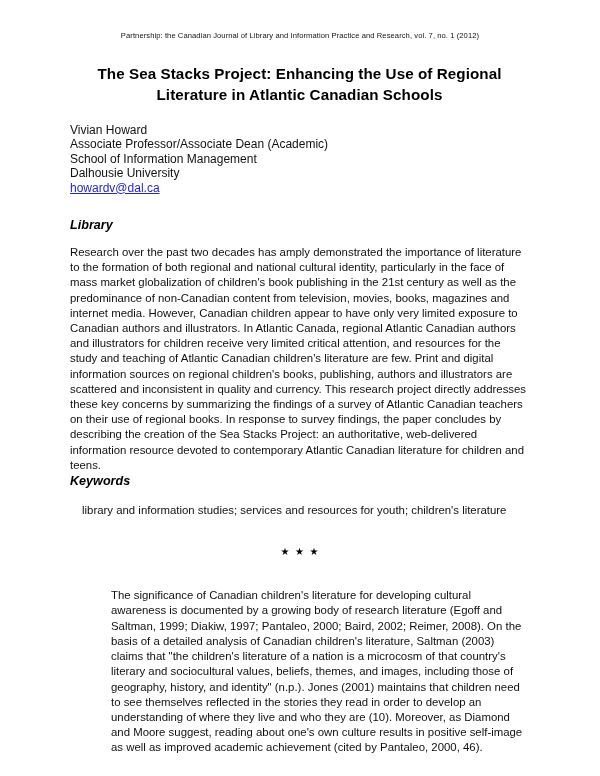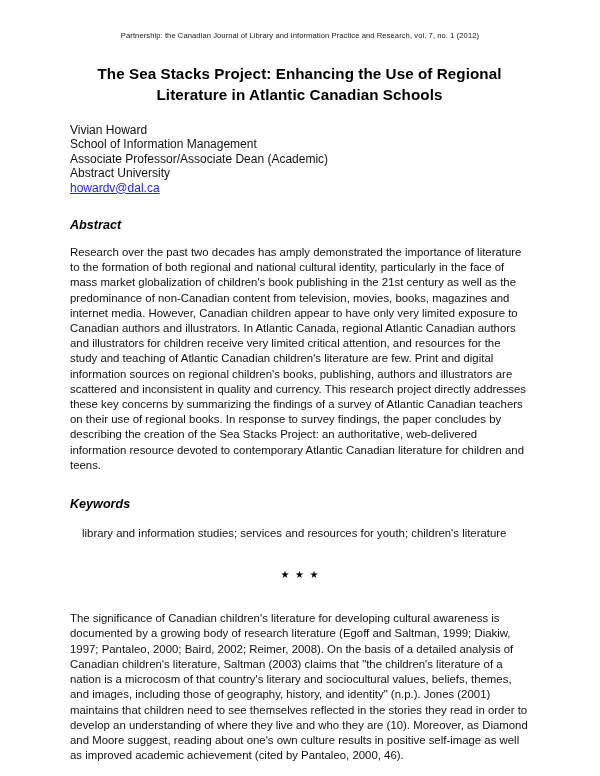--- a/index.html
+++ b/index.html
@@ -74,21 +74,21 @@
   .section-heading {
     font-size: 12.6px;
     font-weight: bold;
     font-style: italic;
     line-height: 16px;
     margin: 0;
     color: #000000;
   }
 
   .heading-abstract { margin-top: 22px; }
-  .heading-keywords { margin-top: 23px; }
+  .heading-keywords { }
 
   .body-text {
     font-size: 11.4px;
     line-height: 15.2px;
     text-align: left;
     color: #101010;
     margin: 0;
   }
 
   .abstract-body { margin-top: 12px; }
@@ -97,44 +97,44 @@
   .star-divider {
     margin-top: 27px;
     text-align: center;
     font-size: 10px;
     line-height: 14px;
     letter-spacing: 0.55em;
     color: #000000;
     text-indent: 0.55em;
   }
 
-  .closing-body { margin-top: 29px; }
+  .closing-body { margin-top: 29px; margin-left: 41px; }
 </style>
 </head>
 <body>
 
 <div class="page">
 
   <div class="running-head">Partnership: the Canadian Journal of Library and Information Practice and Research, vol. 7, no. 1 (2012)</div>
 
   <div class="column">
 
     <h1 class="doc-title">The Sea Stacks Project: Enhancing the Use of Regional Literature in Atlantic Canadian Schools</h1>
 
     <div class="author-block">
       <span class="author-line">Vivian Howard</span>
+      <span class="author-line">Associate Professor/Associate Dean (Academic)</span>
       <span class="author-line">School of Information Management</span>
-      <span class="author-line">Associate Professor/Associate Dean (Academic)</span>
-      <span class="author-line">Abstract University</span>
+      <span class="author-line">Dalhousie University</span>
       <span class="author-line">
         <a class="email-link" href="#">howardv@dal.ca</a>
       </span>
     </div>
 
-    <h2 class="section-heading heading-abstract">Abstract</h2>
+    <h2 class="section-heading heading-abstract">Library</h2>
 
     <p class="body-text abstract-body">Research over the past two decades has amply demonstrated the importance of literature to the formation of both regional and national cultural identity, particularly in the face of mass market globalization of children's book publishing in the 21st century as well as the predominance of non-Canadian content from television, movies, books, magazines and internet media.  However, Canadian children appear to have only very limited exposure to Canadian authors and illustrators.  In Atlantic Canada, regional Atlantic Canadian authors and illustrators for children receive very limited critical attention, and resources for the study and teaching of Atlantic Canadian children's literature are few.  Print and digital information sources on regional children's books, publishing, authors and illustrators are scattered and inconsistent in quality and currency.  This research project directly addresses these key concerns by summarizing the findings of a survey of Atlantic Canadian teachers on their use of regional books.  In response to survey findings, the paper concludes by describing the creation of the Sea Stacks Project: an authoritative, web-delivered information resource devoted to contemporary Atlantic Canadian literature for children and teens.</p>
 
     <h2 class="section-heading heading-keywords">Keywords</h2>
 
     <p class="body-text keywords-body">library and information studies; services and resources for youth; children's literature</p>
 
     <div class="star-divider">★★★</div>
 
     <p class="body-text closing-body">The significance of Canadian children's literature for developing cultural awareness is documented by a growing body of research literature (Egoff and Saltman, 1999; Diakiw, 1997; Pantaleo, 2000; Baird, 2002; Reimer, 2008).  On the basis of a detailed analysis of Canadian children's literature, Saltman (2003) claims that "the children's literature of a nation is a microcosm of that country's literary and sociocultural values, beliefs, themes, and images, including those of geography, history, and identity" (n.p.).  Jones (2001) maintains that children need to see themselves reflected in the stories they read in order to develop an understanding of where they live and who they are (10).  Moreover, as Diamond and Moore suggest, reading about one's own culture results in positive self-image as well as improved academic achievement (cited by Pantaleo, 2000, 46).</p>

